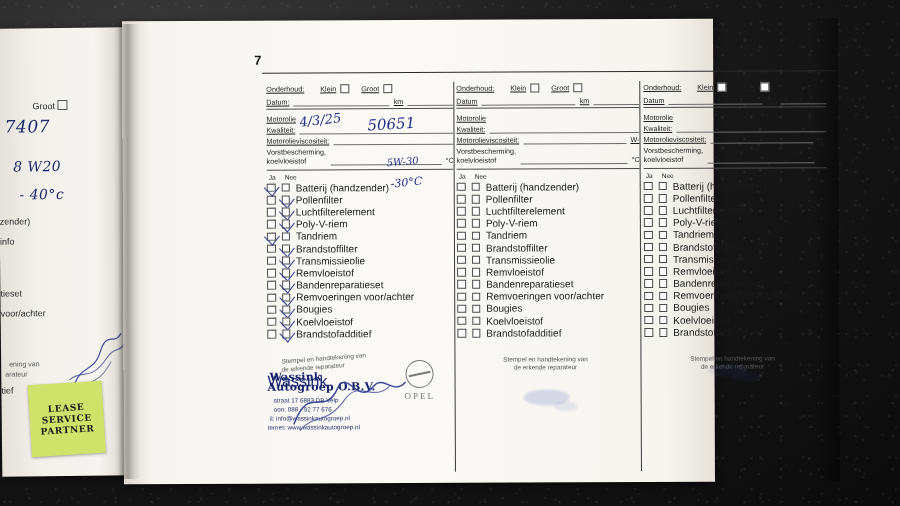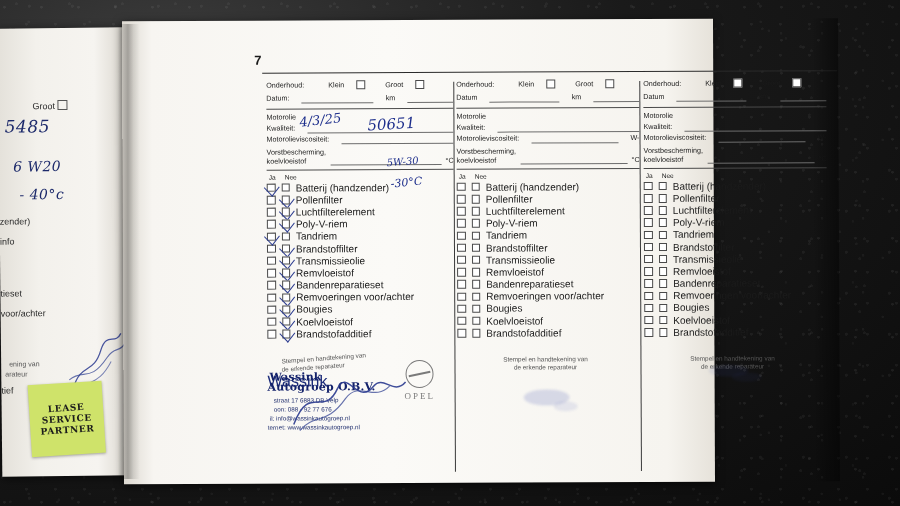--- a/index.html
+++ b/index.html
@@ -180,23 +180,24 @@
     top: 62px;
     width: 1px;
     height: 390px;
     background: #3a3a3a;
   }
   #vdiv-1 { left: 331px; }
   #vdiv-2 { left: 517px; }
 
   .row {
     display: flex;
-    align-items: flex-start;
+    align-items: flex-end;
     height: 13px;
-    gap: 12px;
+    gap: 4px;
+    text-decoration: underline;
   }
   .lbl { font-size: 7.2px; color: #1b1b1b; white-space: nowrap; }
   .lbl-2 { font-size: 7.2px; color: #1b1b1b; line-height: 8.5px; }
   .box {
     display: inline-block;
     width: 7px;
     height: 7px;
     border: 1px solid #4a4a4a;
     background: #fff;
     flex: none;
@@ -347,22 +348,22 @@
 
 <div id="scene">
 
   <div id="book">
 
     <div class="page" id="page-left">
       <div class="lp" style="left:34px; top:72px;">
         <span>Groot</span>
         <span class="lp-box"></span>
       </div>
-      <div class="lp hand" style="left:6px; top:88px; font-size:17px;">5485</div>
-      <div class="lp hand" style="left:14px; top:130px; font-size:14px;">6 W20</div>
+      <div class="lp hand" style="left:6px; top:88px; font-size:17px;">7407</div>
+      <div class="lp hand" style="left:14px; top:130px; font-size:14px;">8 W20</div>
       <div class="lp hand" style="left:20px; top:158px; font-size:14px;">- 40°c</div>
       <div class="lp" style="left:0px; top:188px;">zender)</div>
       <div class="lp" style="left:0px; top:208px;">info</div>
       <div class="lp" style="left:0px; top:260px;">tieset</div>
       <div class="lp" style="left:0px; top:280px;">voor/achter</div>
       <div class="lp" style="left:0px; top:315px;margin-top:42px;">tief</div>
       <div class="lp" style="left:8px; top:332px; font-size:7px; color:#555;">ening van</div>
       <div class="lp" style="left:4px; top:342px; font-size:7px; color:#555;">arateur</div>
 
       <svg class="sig" style="left:66px; top:300px;" width="60" height="70" viewBox="0 0 60 70">

